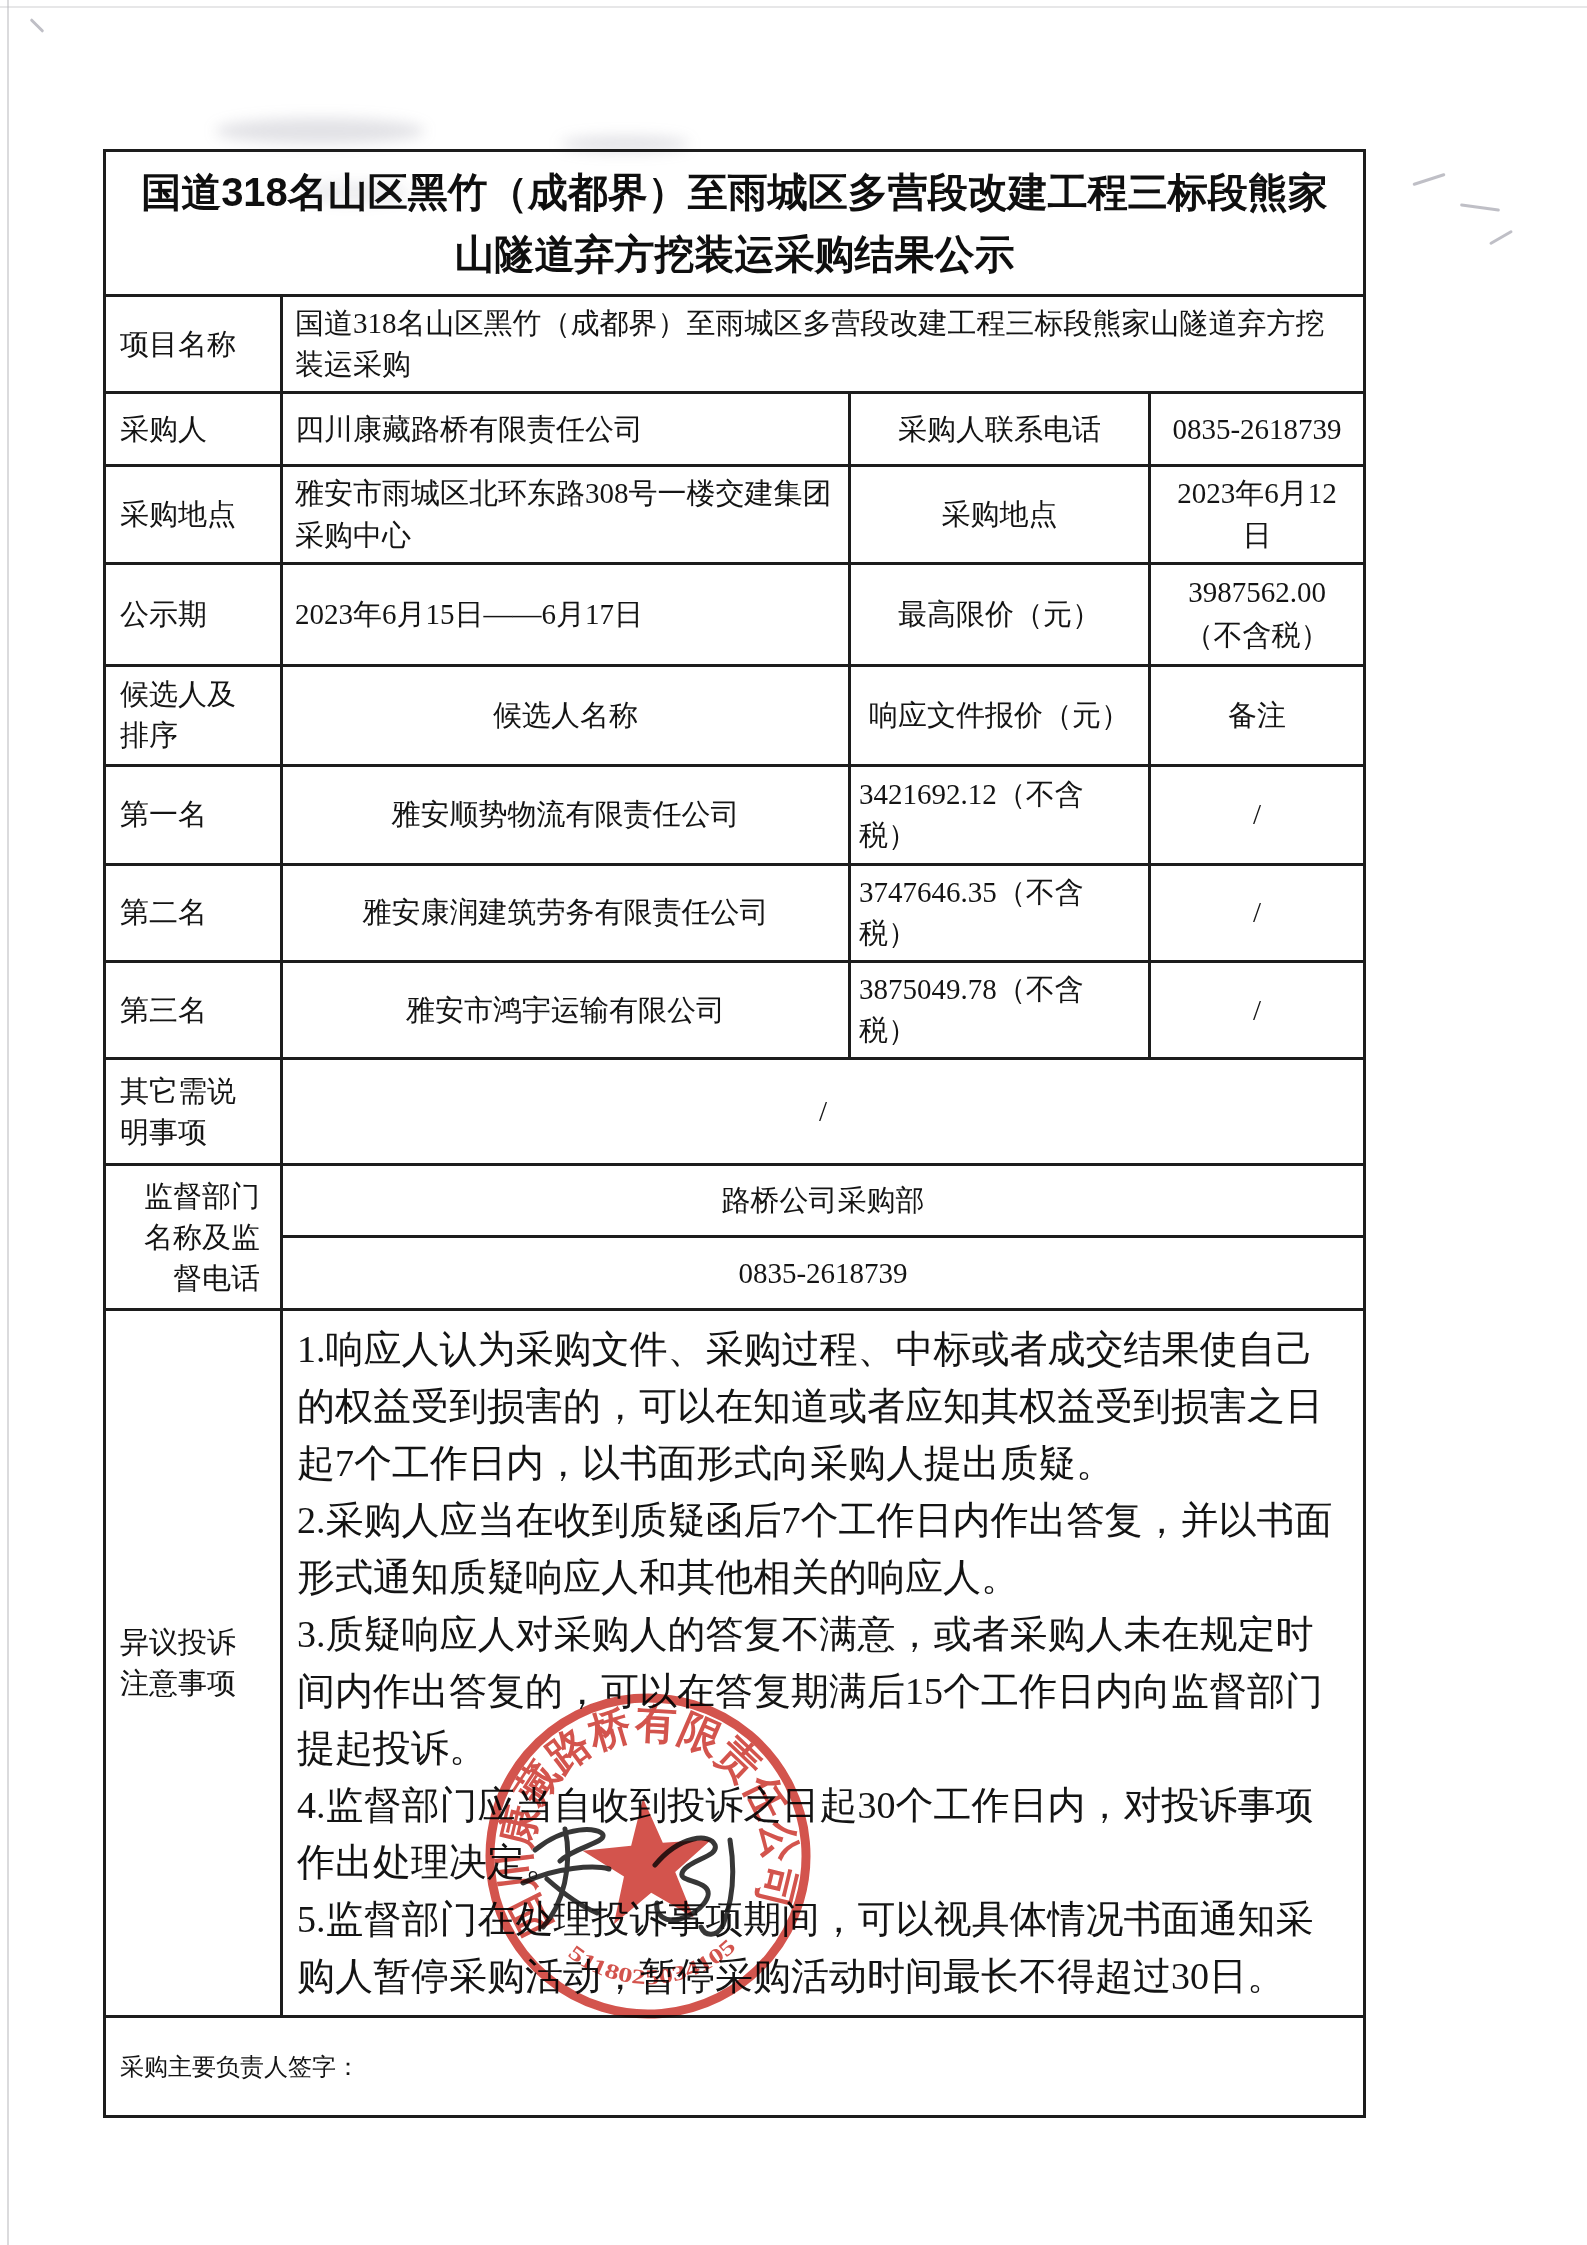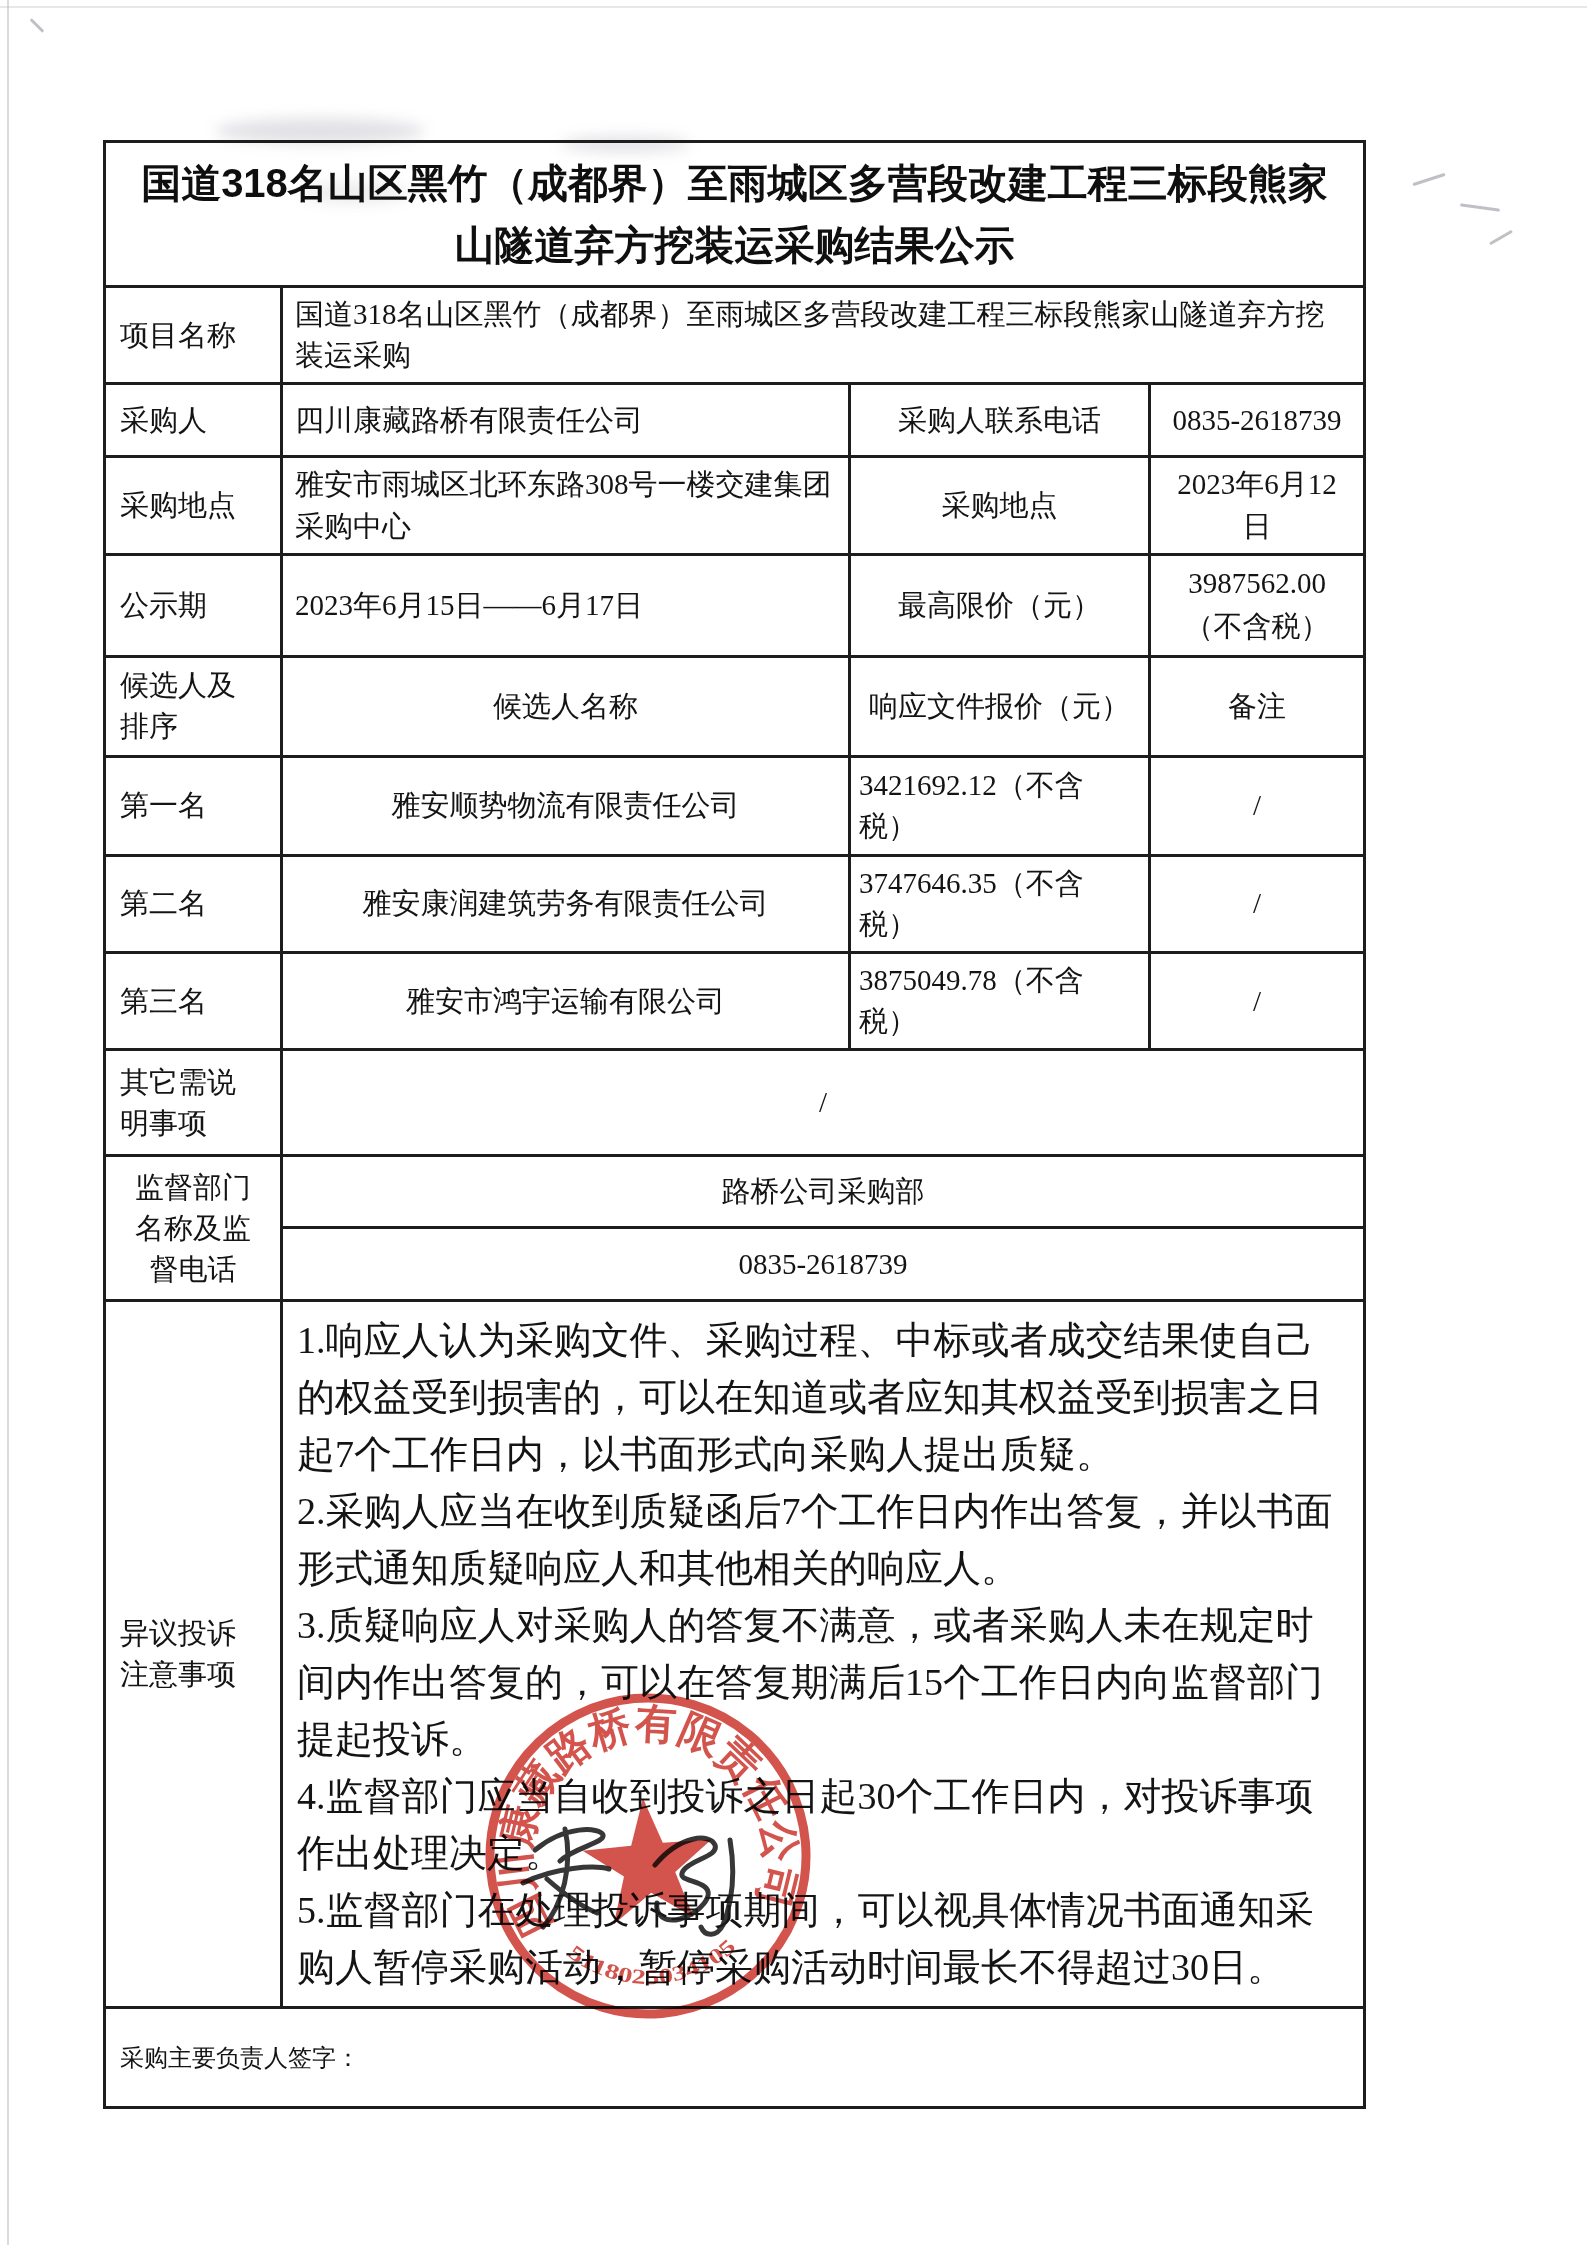--- a/index.html
+++ b/index.html
@@ -10,35 +10,35 @@
   }
   .page { position:absolute; inset:0; background:#fff; }
 
   
   .edge-left { position:absolute; left:7px; top:0; width:2px; height:2245px; background:rgba(175,175,180,.45); }
   .edge-top  { position:absolute; left:0; top:6px; width:1587px; height:2px; background:rgba(185,185,190,.35); }
   .smudge { position:absolute; background:rgba(110,110,128,.20); filter:blur(7px); border-radius:50%; }
   .pencil { position:absolute; background:rgba(95,95,112,.40); height:3px; border-radius:2px; }
 
   table.doc {
-    position:absolute; left:103px; top:140px; width:1260px;
+    position:absolute; left:103px; top:149px; width:1260px;
     border-collapse:collapse; table-layout:fixed;
   }
   td {
     border:3px solid #1d1d1d; vertical-align:middle;
     font-size:29px; line-height:1.42; padding:6px 12px; color:#141414;
     word-break:break-all;
   }
   .title-cell {
     font-family:"Liberation Sans", sans-serif; font-weight:700;
     font-size:40px; line-height:1.55; text-align:center; padding:8px 32px;
     color:#0f0f0f;
   }
   .lbl { padding:6px 34px 6px 14px; }              
-  .lbl-center { padding:6px 20px; text-align:center; }
+  .lbl-center { padding:6px 20px; text-align:right; }
   .c-center { text-align:center; }
   .price { padding-left:8px; }
   .two-line { text-align:center; line-height:1.5; }
   .obj-cell { padding:10px 14px; }
   .obj-cell p { font-size:38px; line-height:1.5; margin:0; }
   .sig-cell { font-size:24px; padding-left:14px; }
 
   .signature-svg { position:absolute; left:505px; top:1795px; z-index:3; }
   .stamp-wrap {
     position:absolute; left:478px; top:1686px; width:340px; height:340px;

